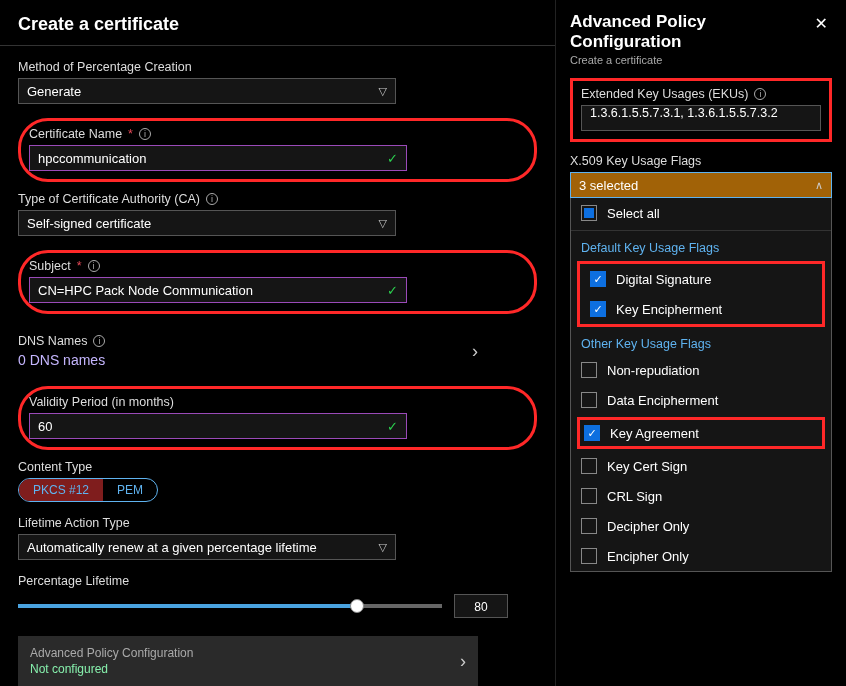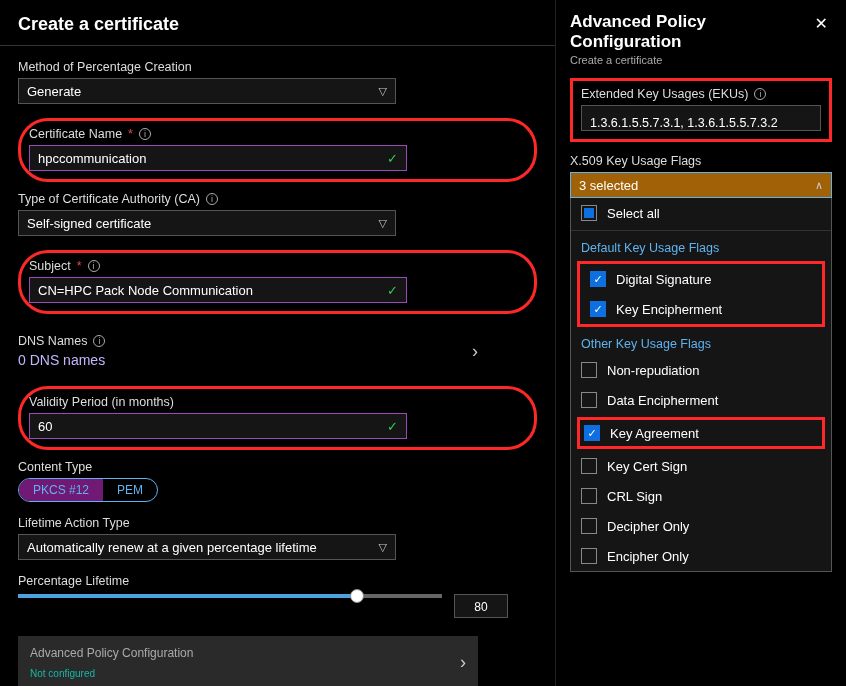--- a/index.html
+++ b/index.html
@@ -94,25 +94,25 @@
     overflow: hidden;
     height: 24px;
   }
   .pill {
     padding: 0 14px;
     display: flex;
     align-items: center;
     font-size: 12px;
     cursor: pointer;
   }
-  .pill.active { background: #701a75; color: #5fb3f0; }
+  .pill.active { background: #7f1d1d; color: #5fb3f0; }
   .pill.inactive { color: #5fb3f0; }
   .slider-row {
     display: flex;
-    align-items: flex-start;
+    align-items: center;
     gap: 12px;
     width: 490px;
     margin-top: 6px;
   }
   .slider-track {
     flex: 1;
     height: 4px;
     background: #666;
     position: relative;
   }
@@ -148,31 +148,31 @@
   .adv-box {
     width: 460px;
     background: #2a2a2a;
     padding: 10px 12px;
     margin-top: 18px;
     display: flex;
     align-items: center;
     justify-content: space-between;
   }
   .adv-box .adv-label { color: #aaa; font-size: 12px; }
-  .adv-box .adv-val { color: #14b8a6; font-size: 10px; margin-top: 8px; }
+  .adv-box .adv-val { color: #86efac; font-size: 12px; margin-top: 2px; }
   .input-right {
     width: 262px;
     height: 26px;
     background: #151515;
     border: 1px solid #555;
     color: #fff;
     padding: 0 8px;
     font-size: 12.5px;
     display: flex;
-    align-items: flex-end;
+    align-items: flex-start;
   }
   .select-right {
     width: 262px;
     height: 26px;
     background: #a16207;
     border: 1px solid #5fb3f0;
     color: #fff;
     padding: 0 8px;
     font-size: 13px;
     display: flex;

